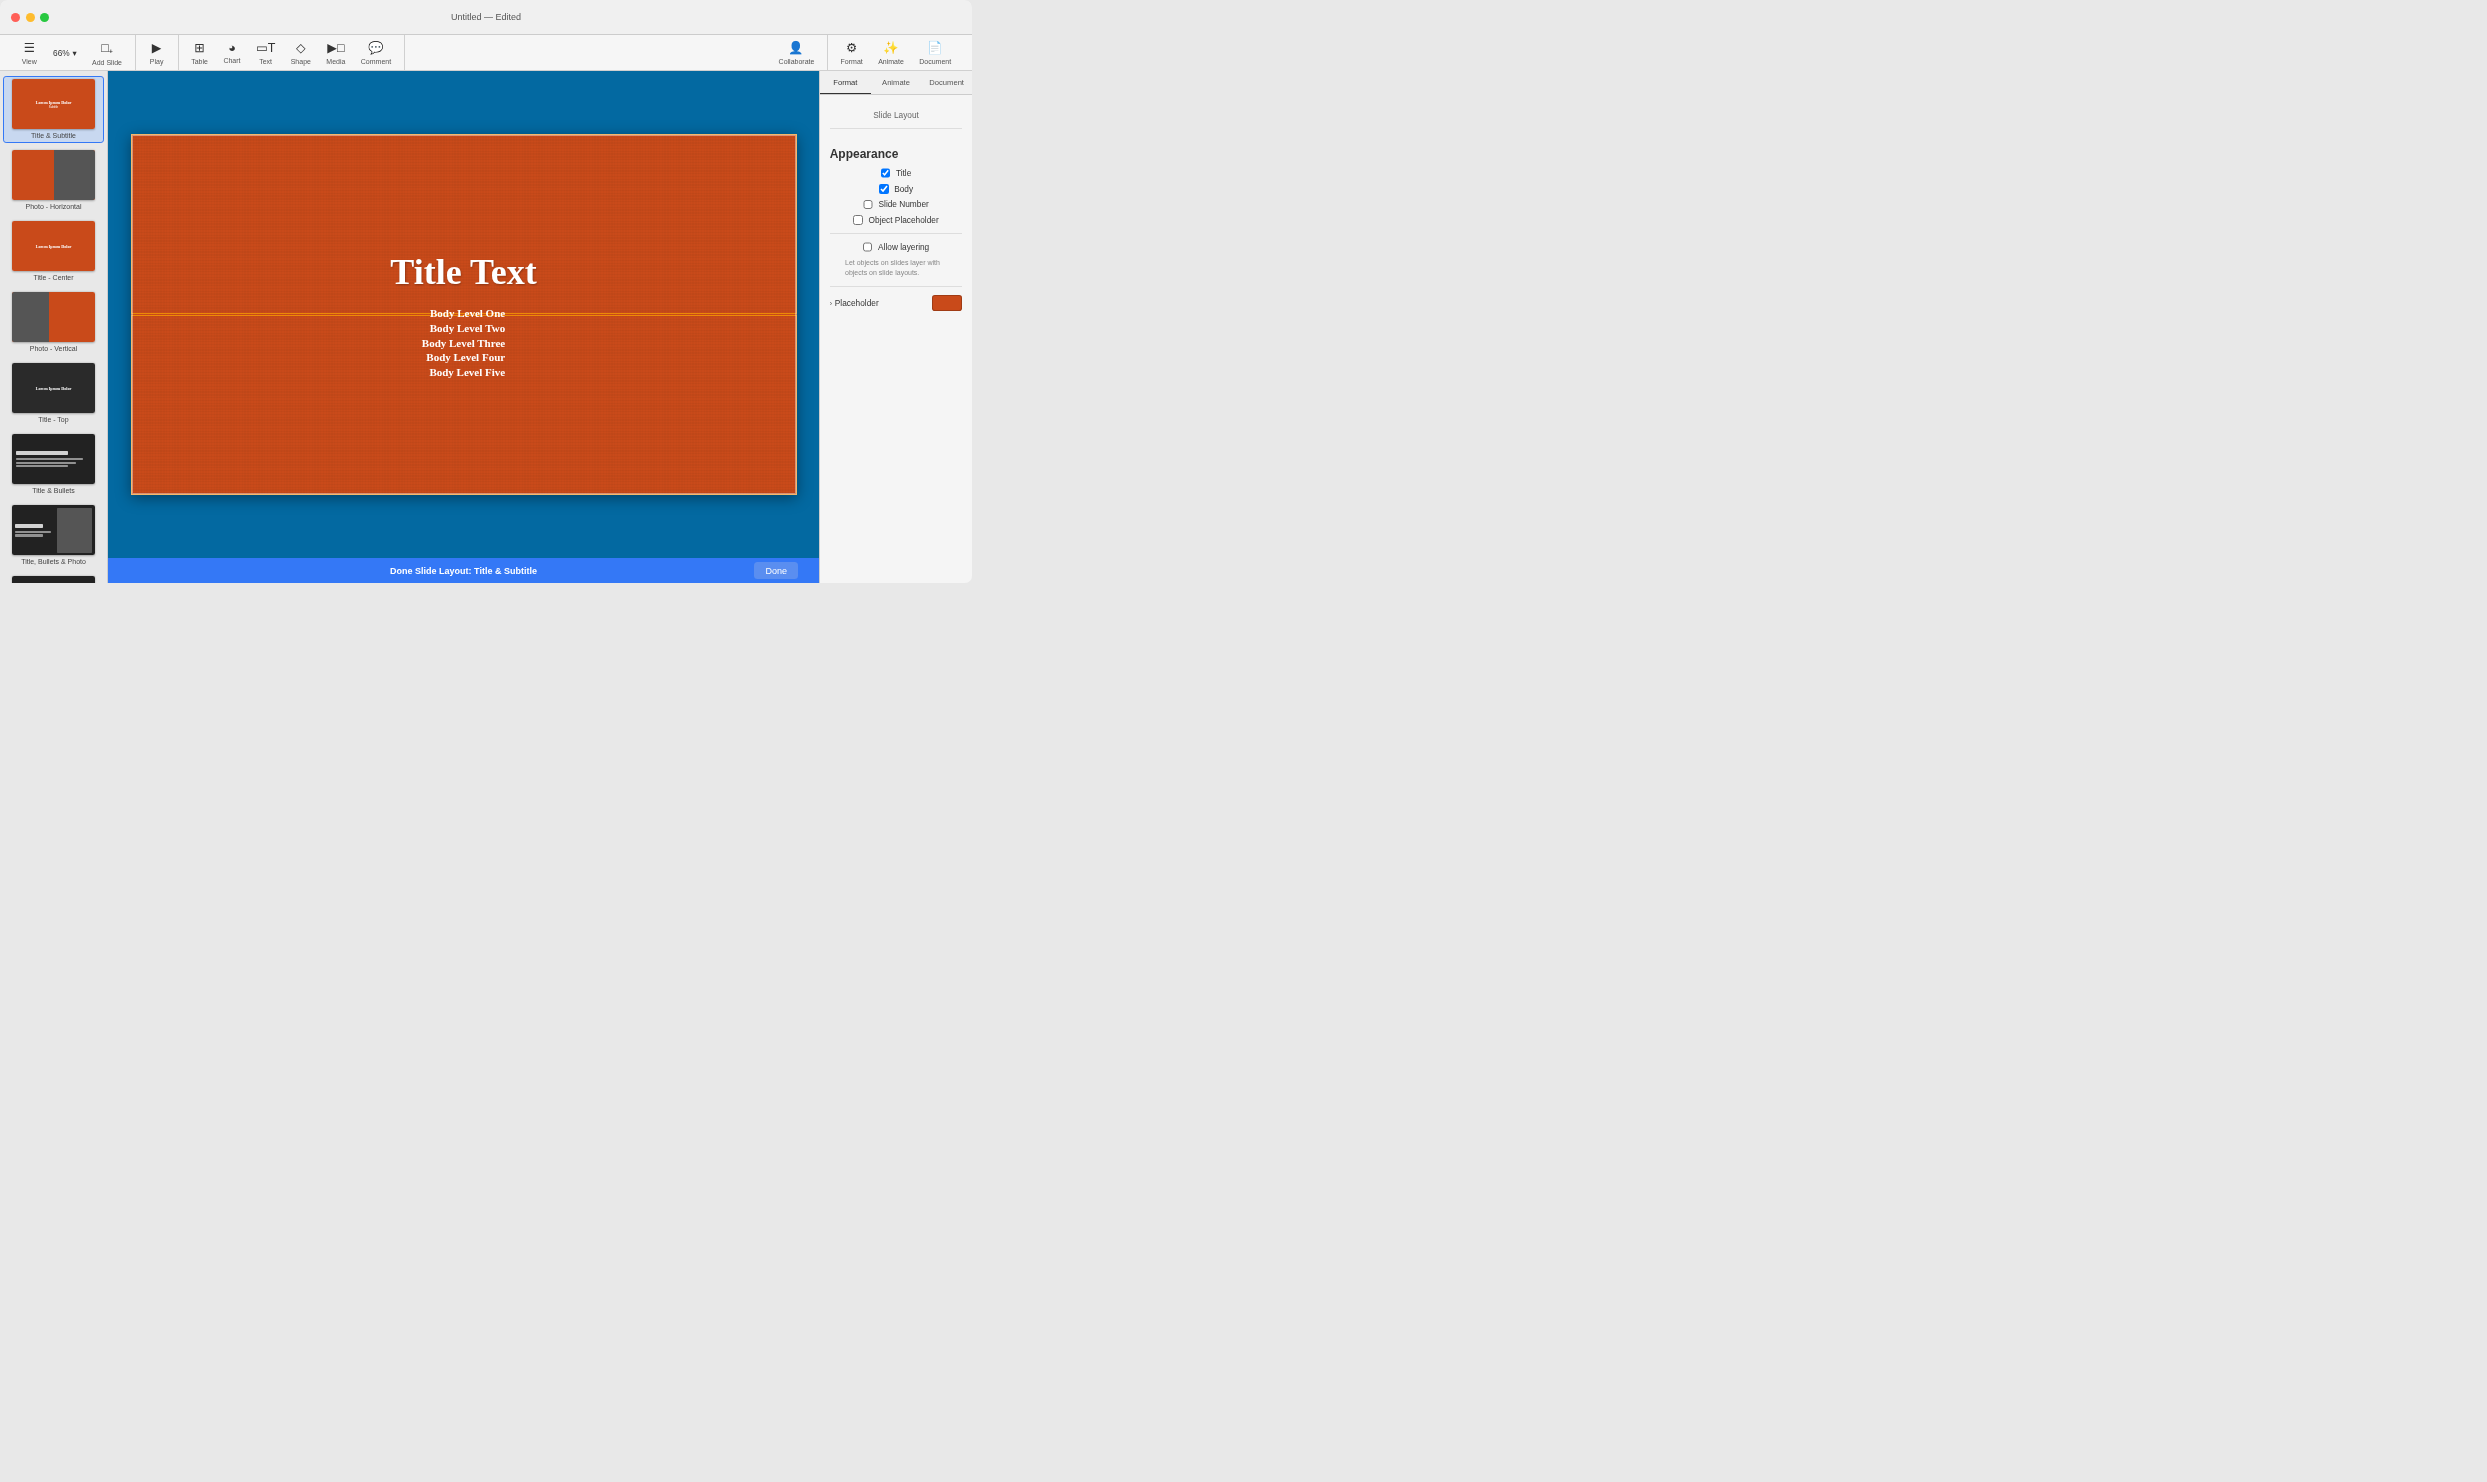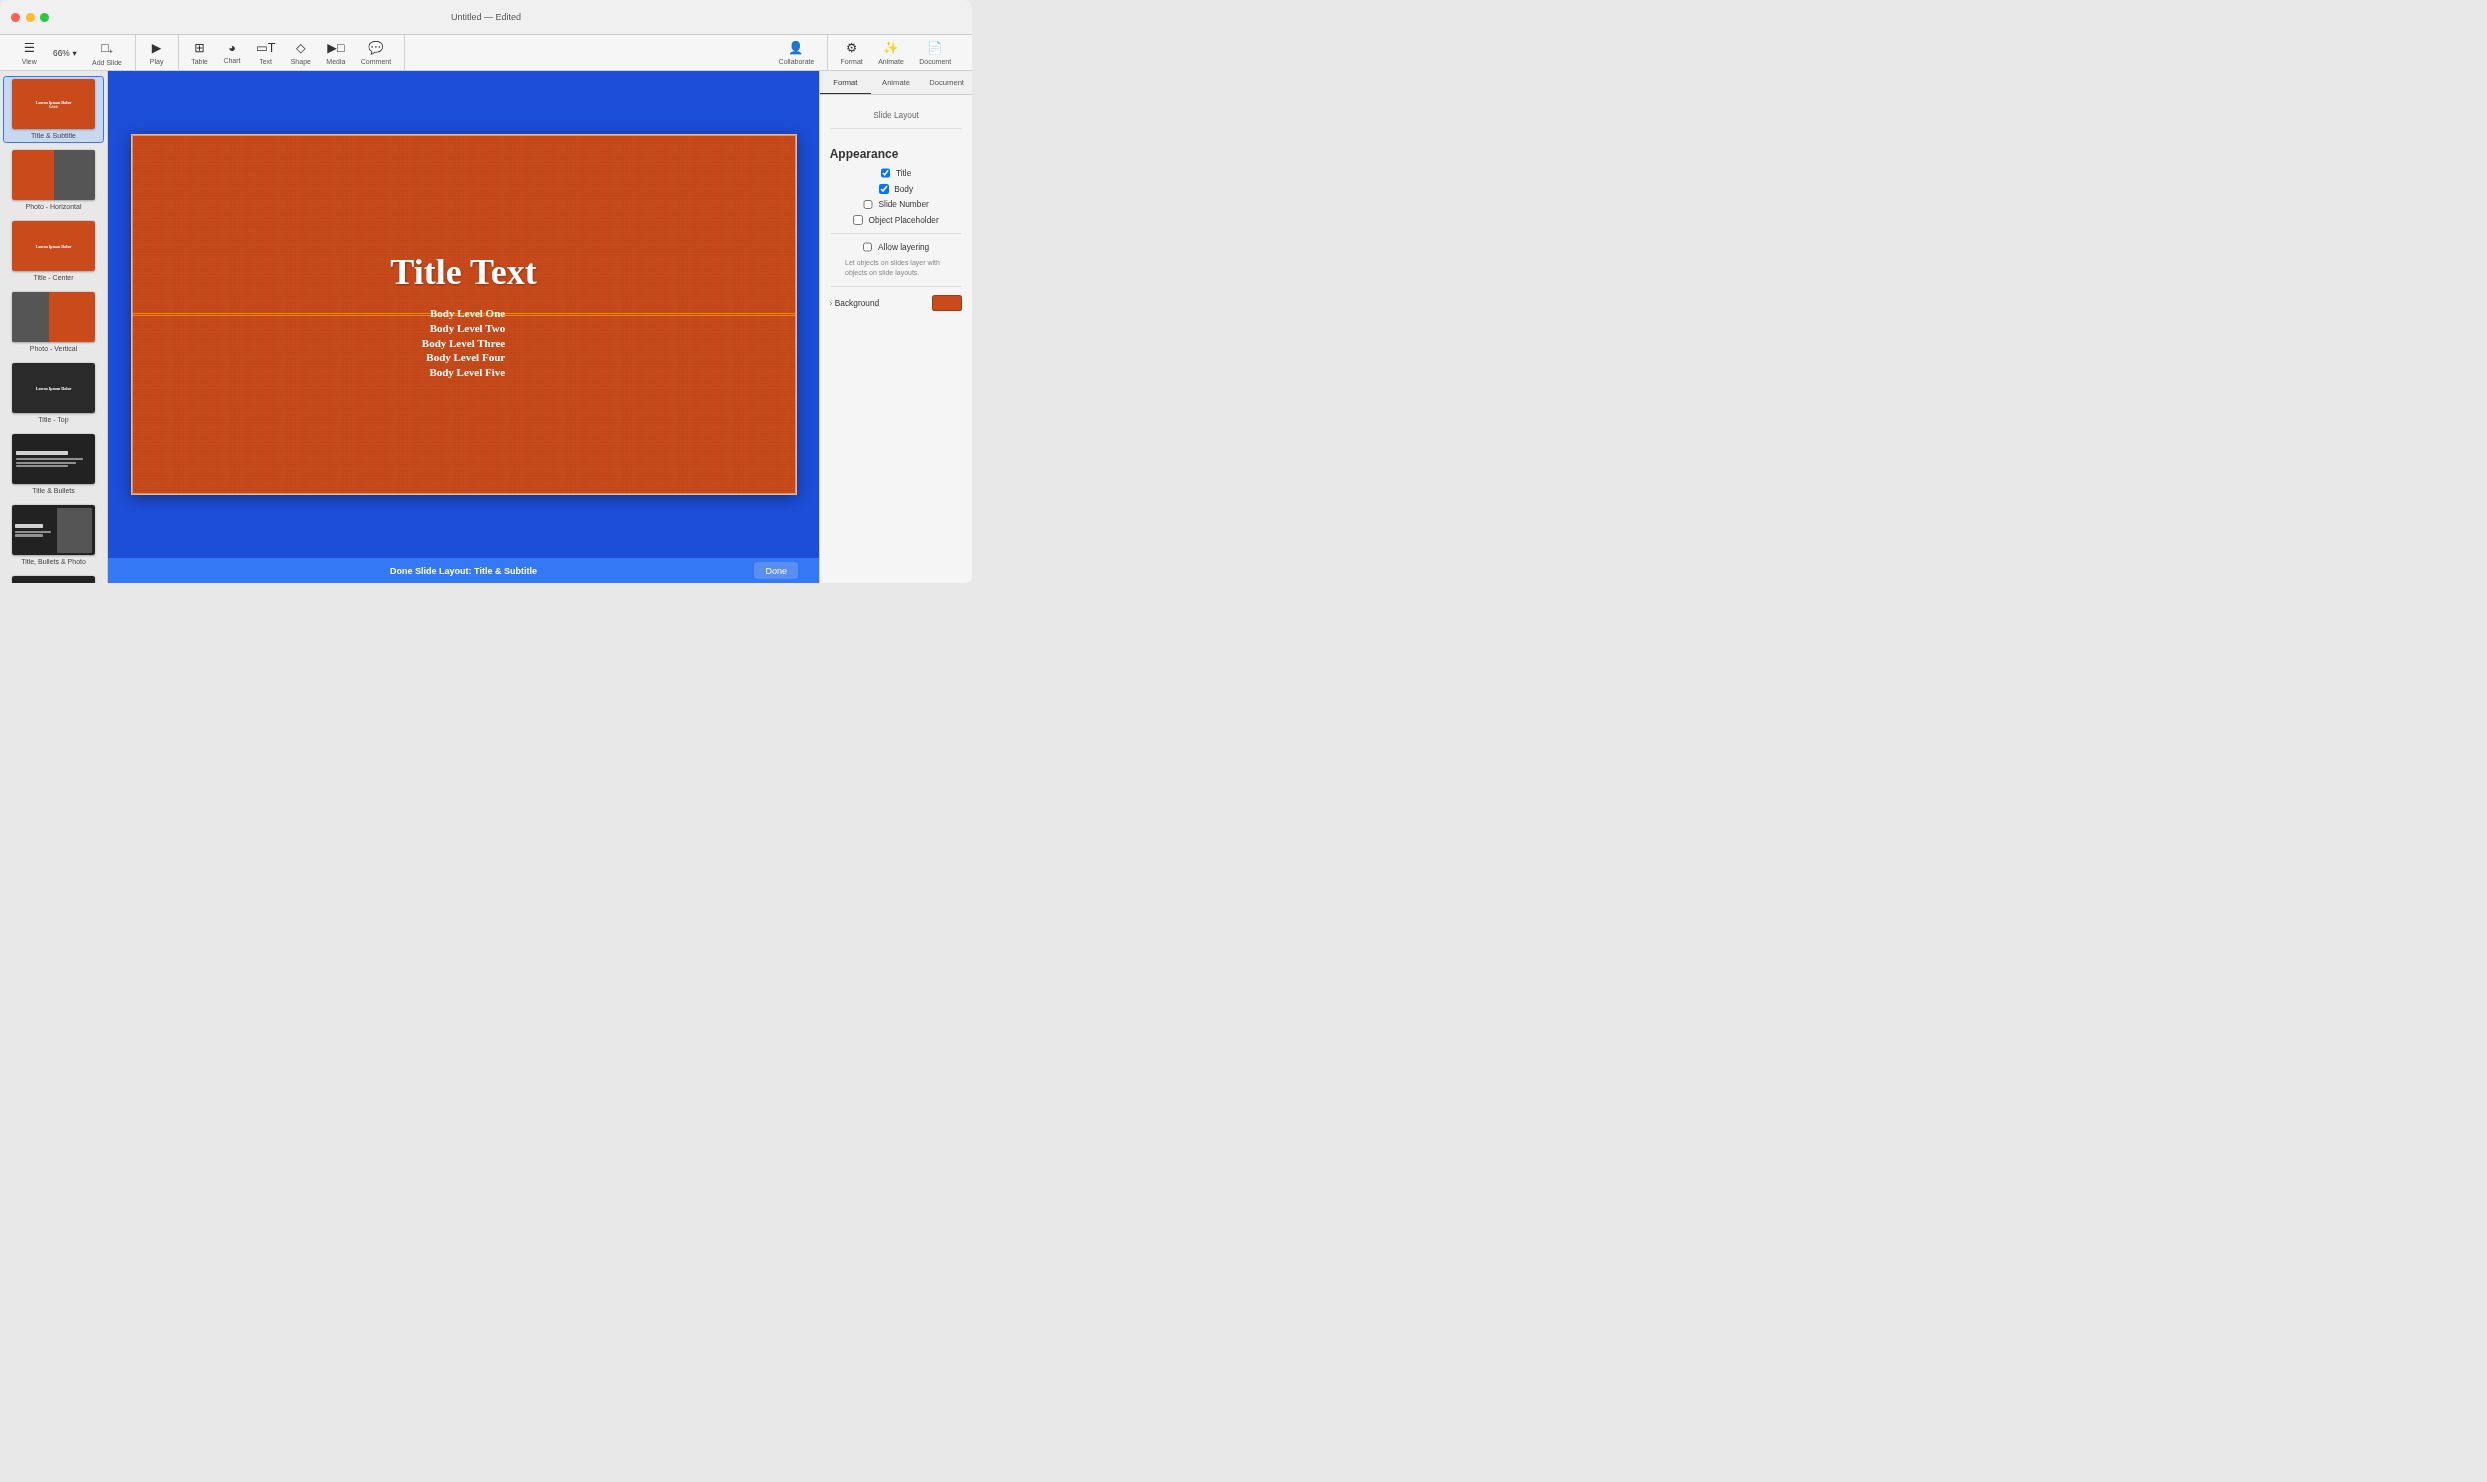--- a/index.html
+++ b/index.html
@@ -169,21 +169,21 @@
     .thumb-dark .thumb-title {
       font-size: 4.2px;
       color: white;
       font-weight: bold;
       font-family: Georgia, serif;
     }
 
     
     .canvas-area {
       flex: 1;
-      background: #1d4ed8;
+      background: #0369a1;
       display: flex;
       flex-direction: column;
       align-items: center;
       justify-content: center;
       position: relative;
     }
 
     .slide-canvas {
       width: 666px;
       height: 361px;
@@ -691,21 +691,21 @@
           <span class="checkbox-label">Allow layering</span>
         </div>
         <div class="allow-layering-desc">Let objects on slides layer with objects on slide layouts.</div>
       </div>
 
       <div class="section-divider"></div>
 
       <div class="background-row">
         <div class="background-label">
           <span class="chevron">›</span>
-          <span>Background</span>
+          <span>Placeholder</span>
         </div>
         <div class="color-swatch"></div>
       </div>
     </div>
   </div>
 
 </div>
 
 
 </body></html>

